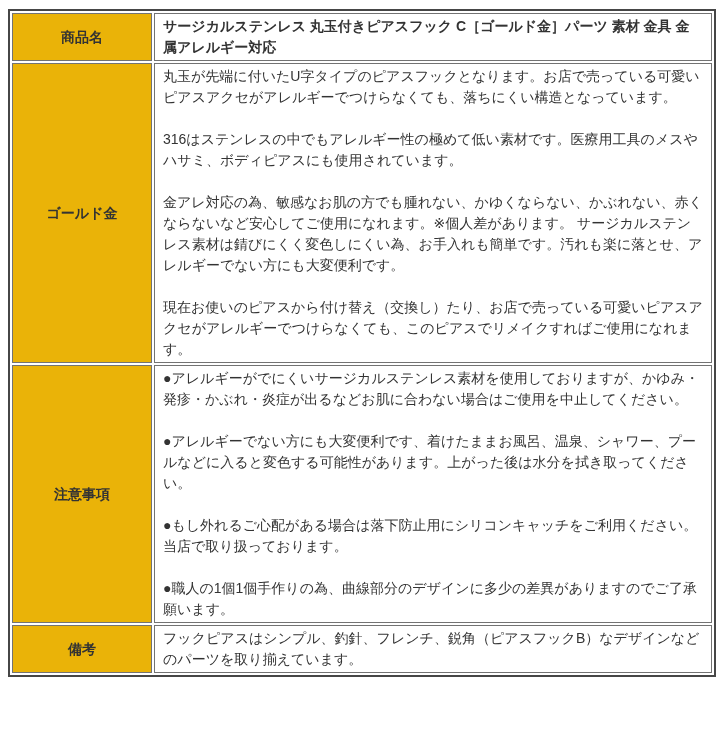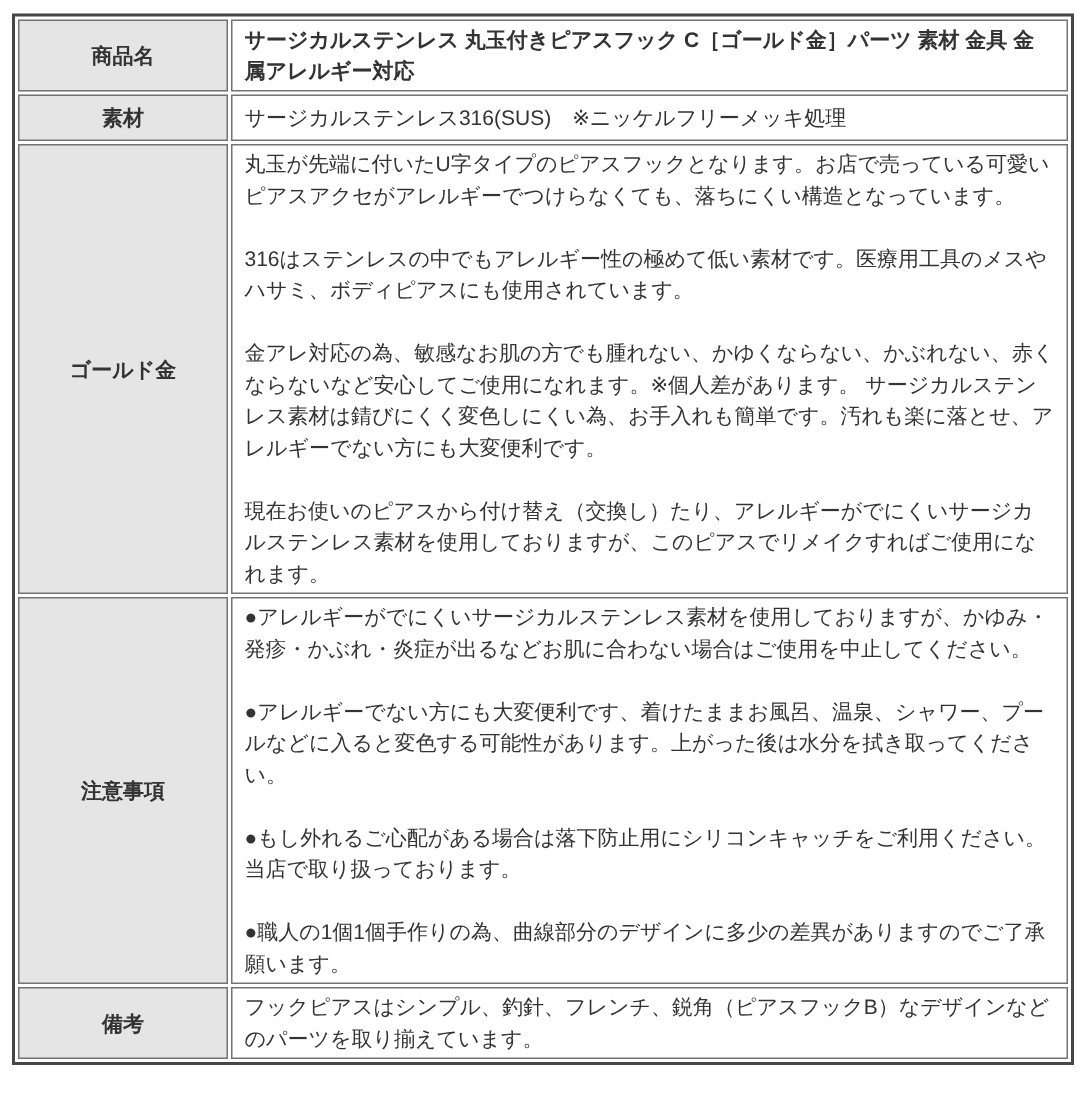--- a/index.html
+++ b/index.html
@@ -22,21 +22,21 @@
   }
   td {
     border: 1px solid #737373;
     font-size: 14px;
     line-height: 21px;
     color: #333333;
     overflow-wrap: break-word;
   }
   td.label-cell {
     width: 134px;
-    background: #e5e5e5;
+    background: #eab308;
     text-align: center;
     vertical-align: middle;
     font-weight: bold;
     padding: 4px 2px;
   }
   td.content-cell {
     padding: 2px 8px;
     vertical-align: middle;
     background: #ffffff;
   }
@@ -56,38 +56,32 @@
 <table class="spec">
   <tbody>
     <tr>
       <td class="label-cell">商品名</td>
       <td class="content-cell">
         <p class="bold-text">サージカルステンレス 丸玉付きピアスフック C［ゴールド金］パーツ 素材 金具 金属アレルギー対応</p>
       </td>
     </tr>
 
 
-    <tr>
-      <td class="label-cell">素材</td>
-      <td class="content-cell">
-        <p>サージカルステンレス316(SUS)　※ニッケルフリーメッキ処理</p>
-      </td>
-    </tr>
 
 
     <tr>
       <td class="label-cell">ゴールド金</td>
       <td class="content-cell">
         <p>丸玉が先端に付いたU字タイプのピアスフックとなります。お店で売っている可愛いピアスアクセがアレルギーでつけらなくても、落ちにくい構造となっています。</p>
         <div class="blank-line"></div>
         <p>316はステンレスの中でもアレルギー性の極めて低い素材です。医療用工具のメスやハサミ、ボディピアスにも使用されています。</p>
         <div class="blank-line"></div>
         <p>金アレ対応の為、敏感なお肌の方でも腫れない、かゆくならない、かぶれない、赤くならないなど安心してご使用になれます。※個人差があります。 サージカルステンレス素材は錆びにくく変色しにくい為、お手入れも簡単です。汚れも楽に落とせ、アレルギーでない方にも大変便利です。</p>
         <div class="blank-line"></div>
-        <p>現在お使いのピアスから付け替え（交換し）たり、アレルギーがでにくいサージカルステンレス素材を使用しておりますが、このピアスでリメイクすればご使用になれます。</p>
+        <p>現在お使いのピアスから付け替え（交換し）たり、お店で売っている可愛いピアスアクセがアレルギーでつけらなくても、このピアスでリメイクすればご使用になれます。</p>
       </td>
     </tr>
 
     <tr>
       <td class="label-cell">注意事項</td>
       <td class="content-cell">
         <p>●アレルギーがでにくいサージカルステンレス素材を使用しておりますが、かゆみ・発疹・かぶれ・炎症が出るなどお肌に合わない場合はご使用を中止してください。</p>
         <div class="blank-line"></div>
         <p>●アレルギーでない方にも大変便利です、着けたままお風呂、温泉、シャワー、プールなどに入ると変色する可能性があります。上がった後は水分を拭き取ってください。</p>
         <div class="blank-line"></div>

